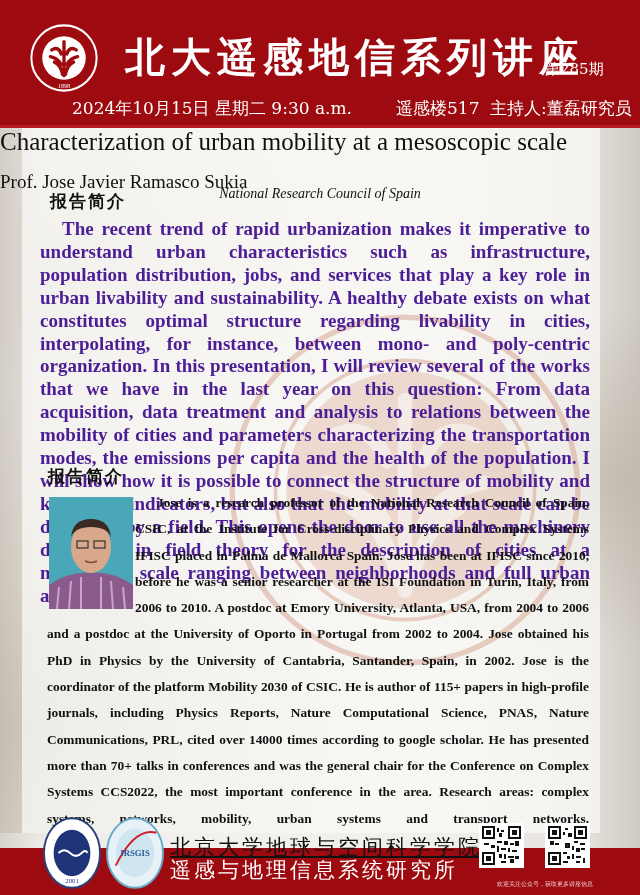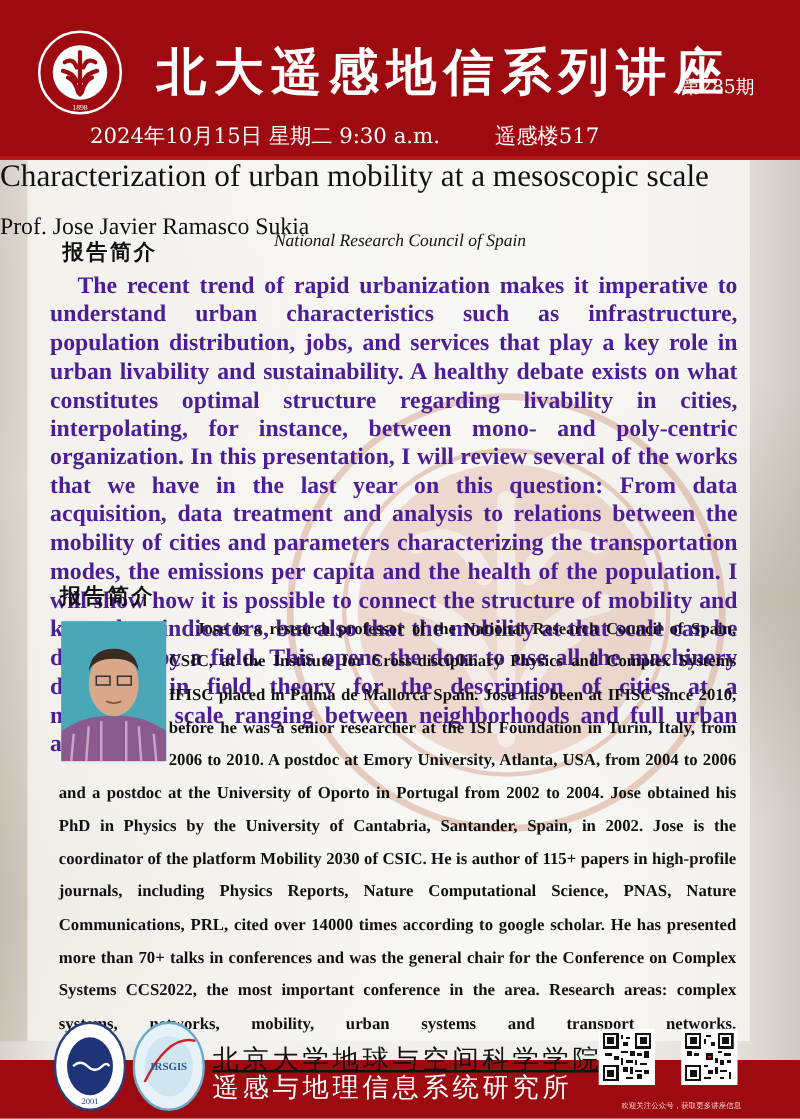--- a/index.html
+++ b/index.html
@@ -124,20 +124,21 @@
   <svg class="logo" viewBox="0 0 100 100">
     <circle cx="50" cy="50" r="48" fill="#9d0b10" stroke="#fff" stroke-width="3"></circle>
     <circle cx="50" cy="50" r="32" fill="#fff"></circle>
     <path d="M32 38 Q42 32 46 44 M68 38 Q58 32 54 44 M50 26 L50 76 M36 56 Q45 60 48 74 M64 56 Q55 60 52 74 M30 48 Q41 50 46 60 M70 48 Q59 50 54 60" stroke="#9d0b10" stroke-width="5" fill="none" stroke-linecap="round"></path>
     <text x="50" y="94" font-size="9" fill="#fff" text-anchor="middle" font-family="Liberation Serif, serif">1898</text>
   </svg>
   <div class="series-title">北大遥感地信系列讲座</div>
   <div class="issue">第285期</div>
   <div class="meta-row meta-date">2024年10月15日 星期二 9:30 a.m.</div>
   <div class="meta-row meta-room">遥感楼517</div>
+  <div class="meta-row meta-host">主持人:董磊研究员</div>
 </div>
 
 <div class="talk-title">Characterization of urban mobility at a mesoscopic scale</div>
 <div class="speaker">Prof. Jose Javier Ramasco Sukia</div>
 <div class="affil">National Research Council of Spain</div>
 
 <div class="section-head sh-abstract">报告简介</div>
 <div class="abstract">The recent trend of rapid urbanization makes it imperative to understand urban characteristics such as infrastructure, population distribution, jobs, and services that play a key role in urban livability and sustainability. A healthy debate exists on what constitutes optimal structure regarding livability in cities, interpolating, for instance, between mono- and poly-centric organization. In this presentation, I will review several of the works that we have in the last year on this question: From data acquisition, data treatment and analysis to relations between the mobility of cities and parameters characterizing the transportation modes, the emissions per capita and the health of the population. I will show how it is possible to connect the structure of mobility and key urban indicators, but also that the mobility at that scale can be described by a field. This opens the door to use all the machinery developed in field theory for the description of cities at a mesoscopic scale ranging between neighborhoods and full urban areas.</div>
 
 <div class="section-head sh-bio">报告简介</div>

